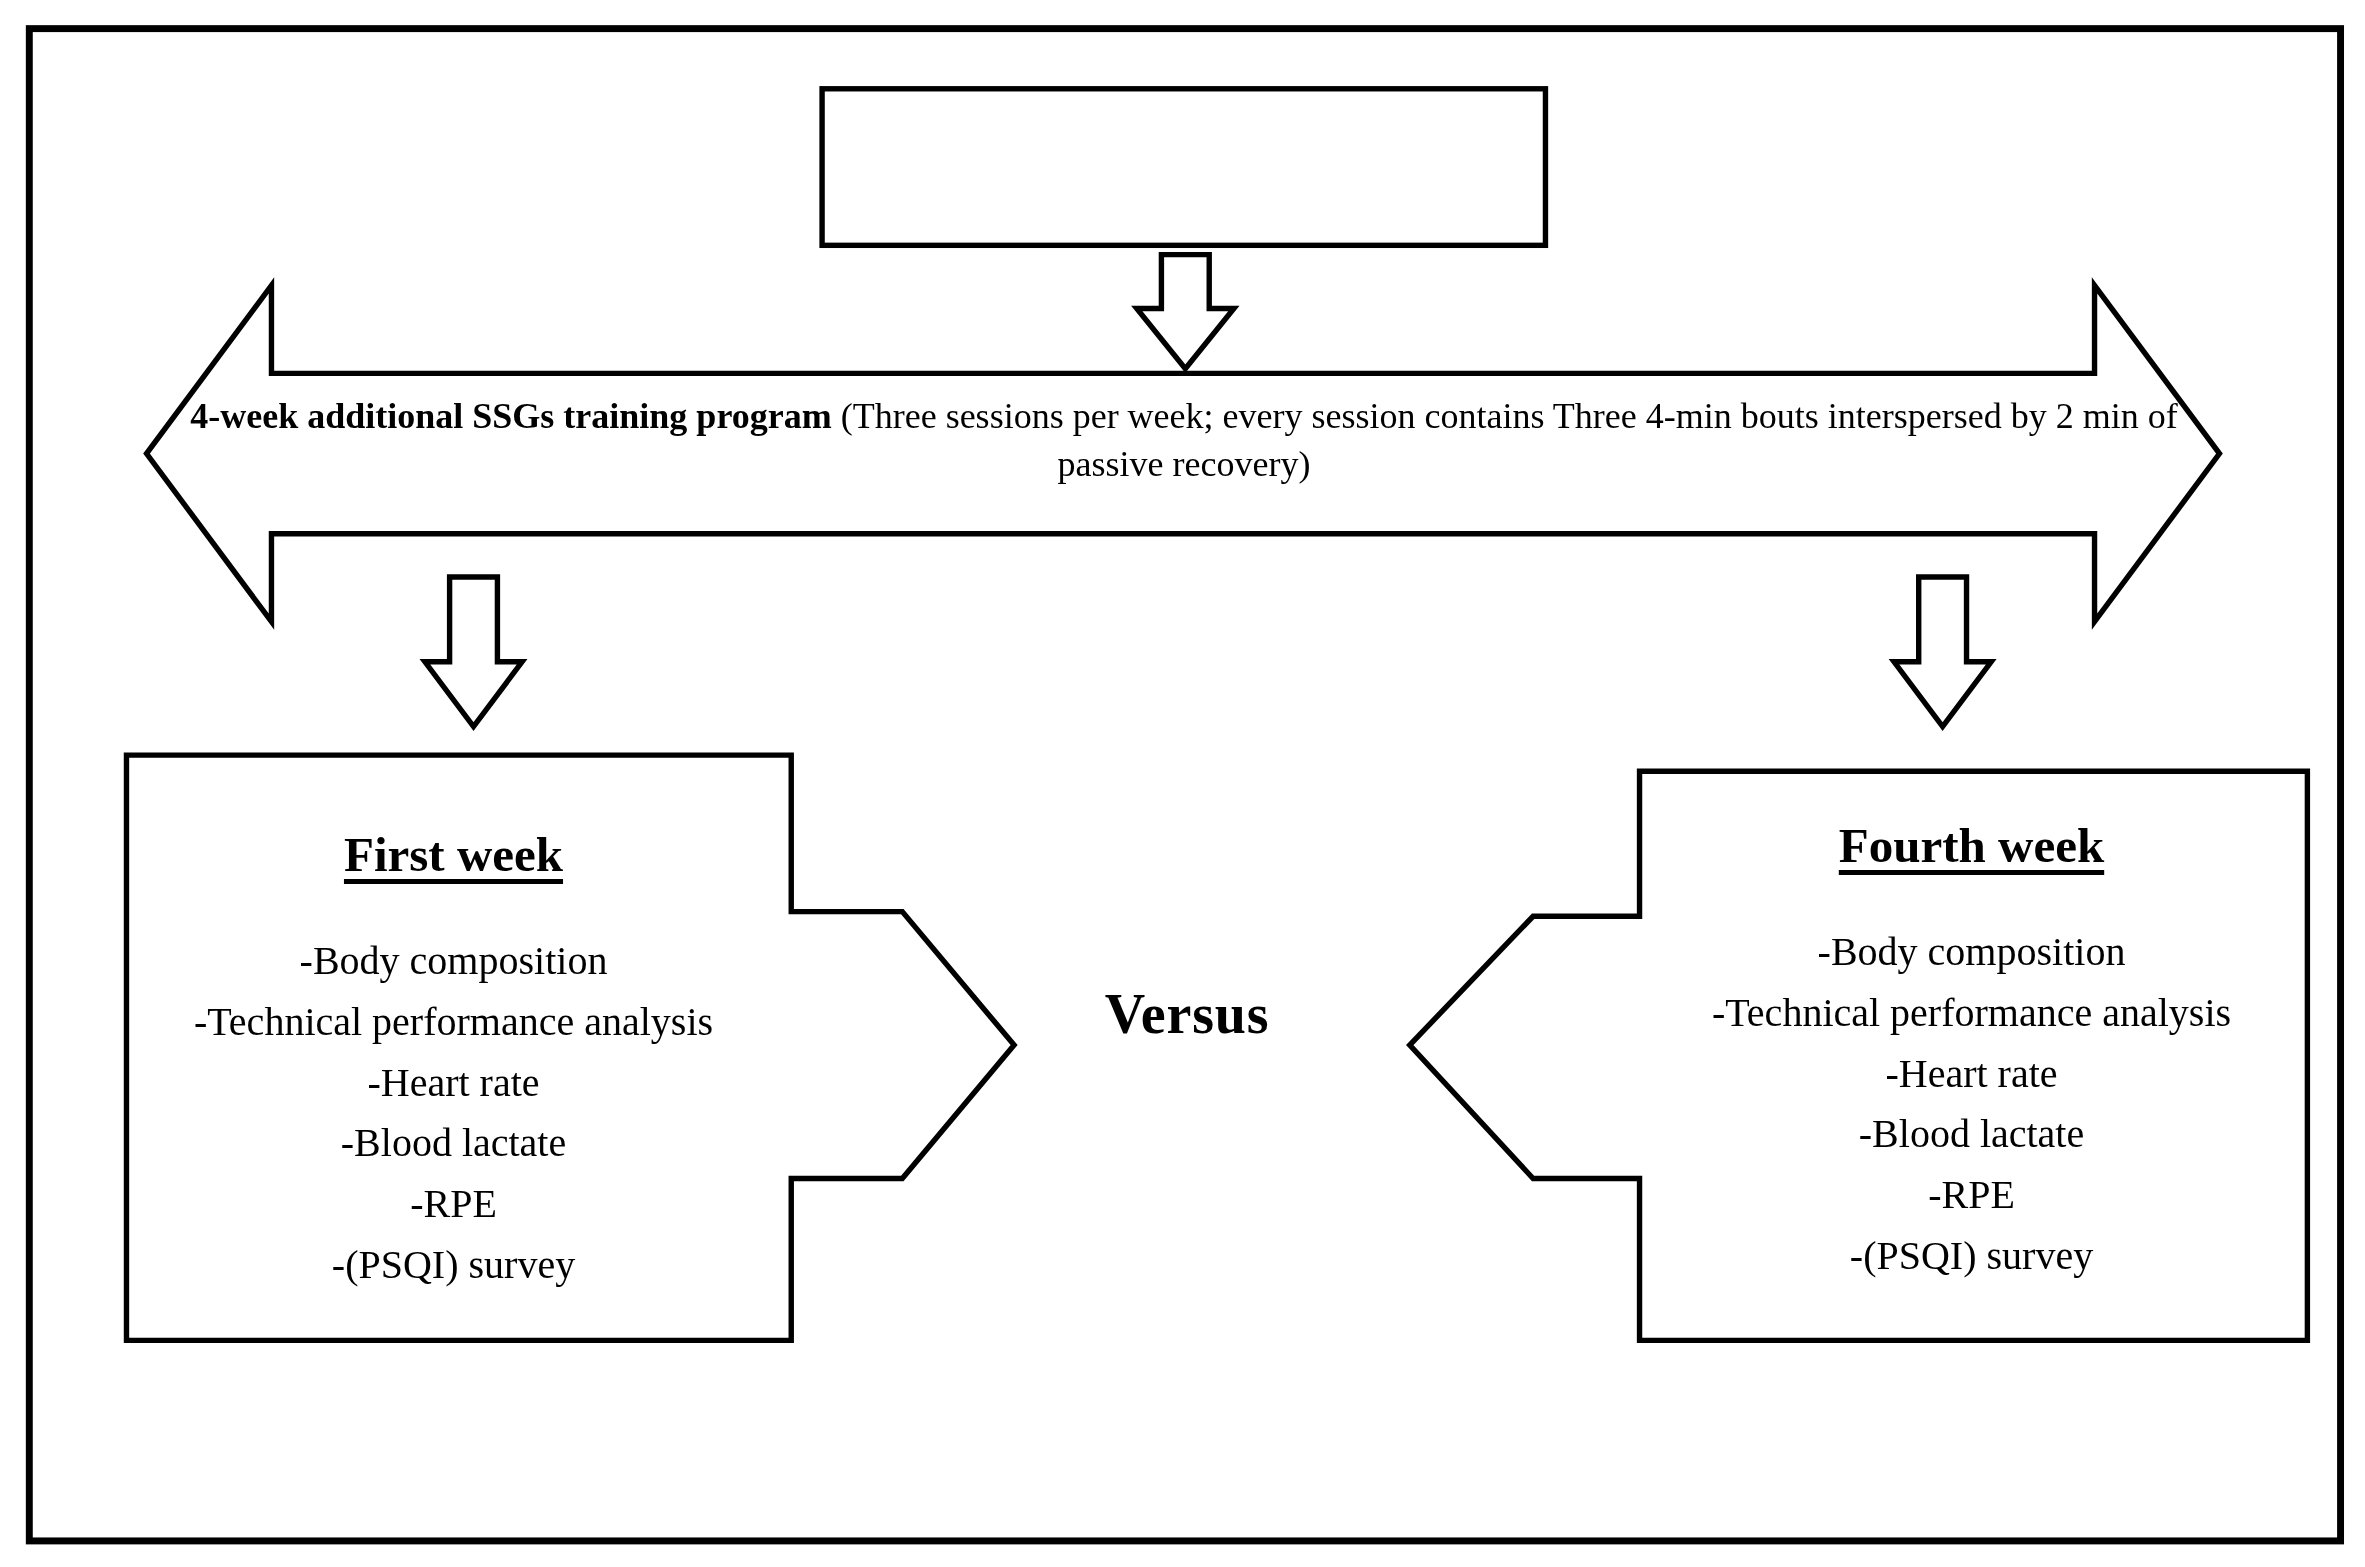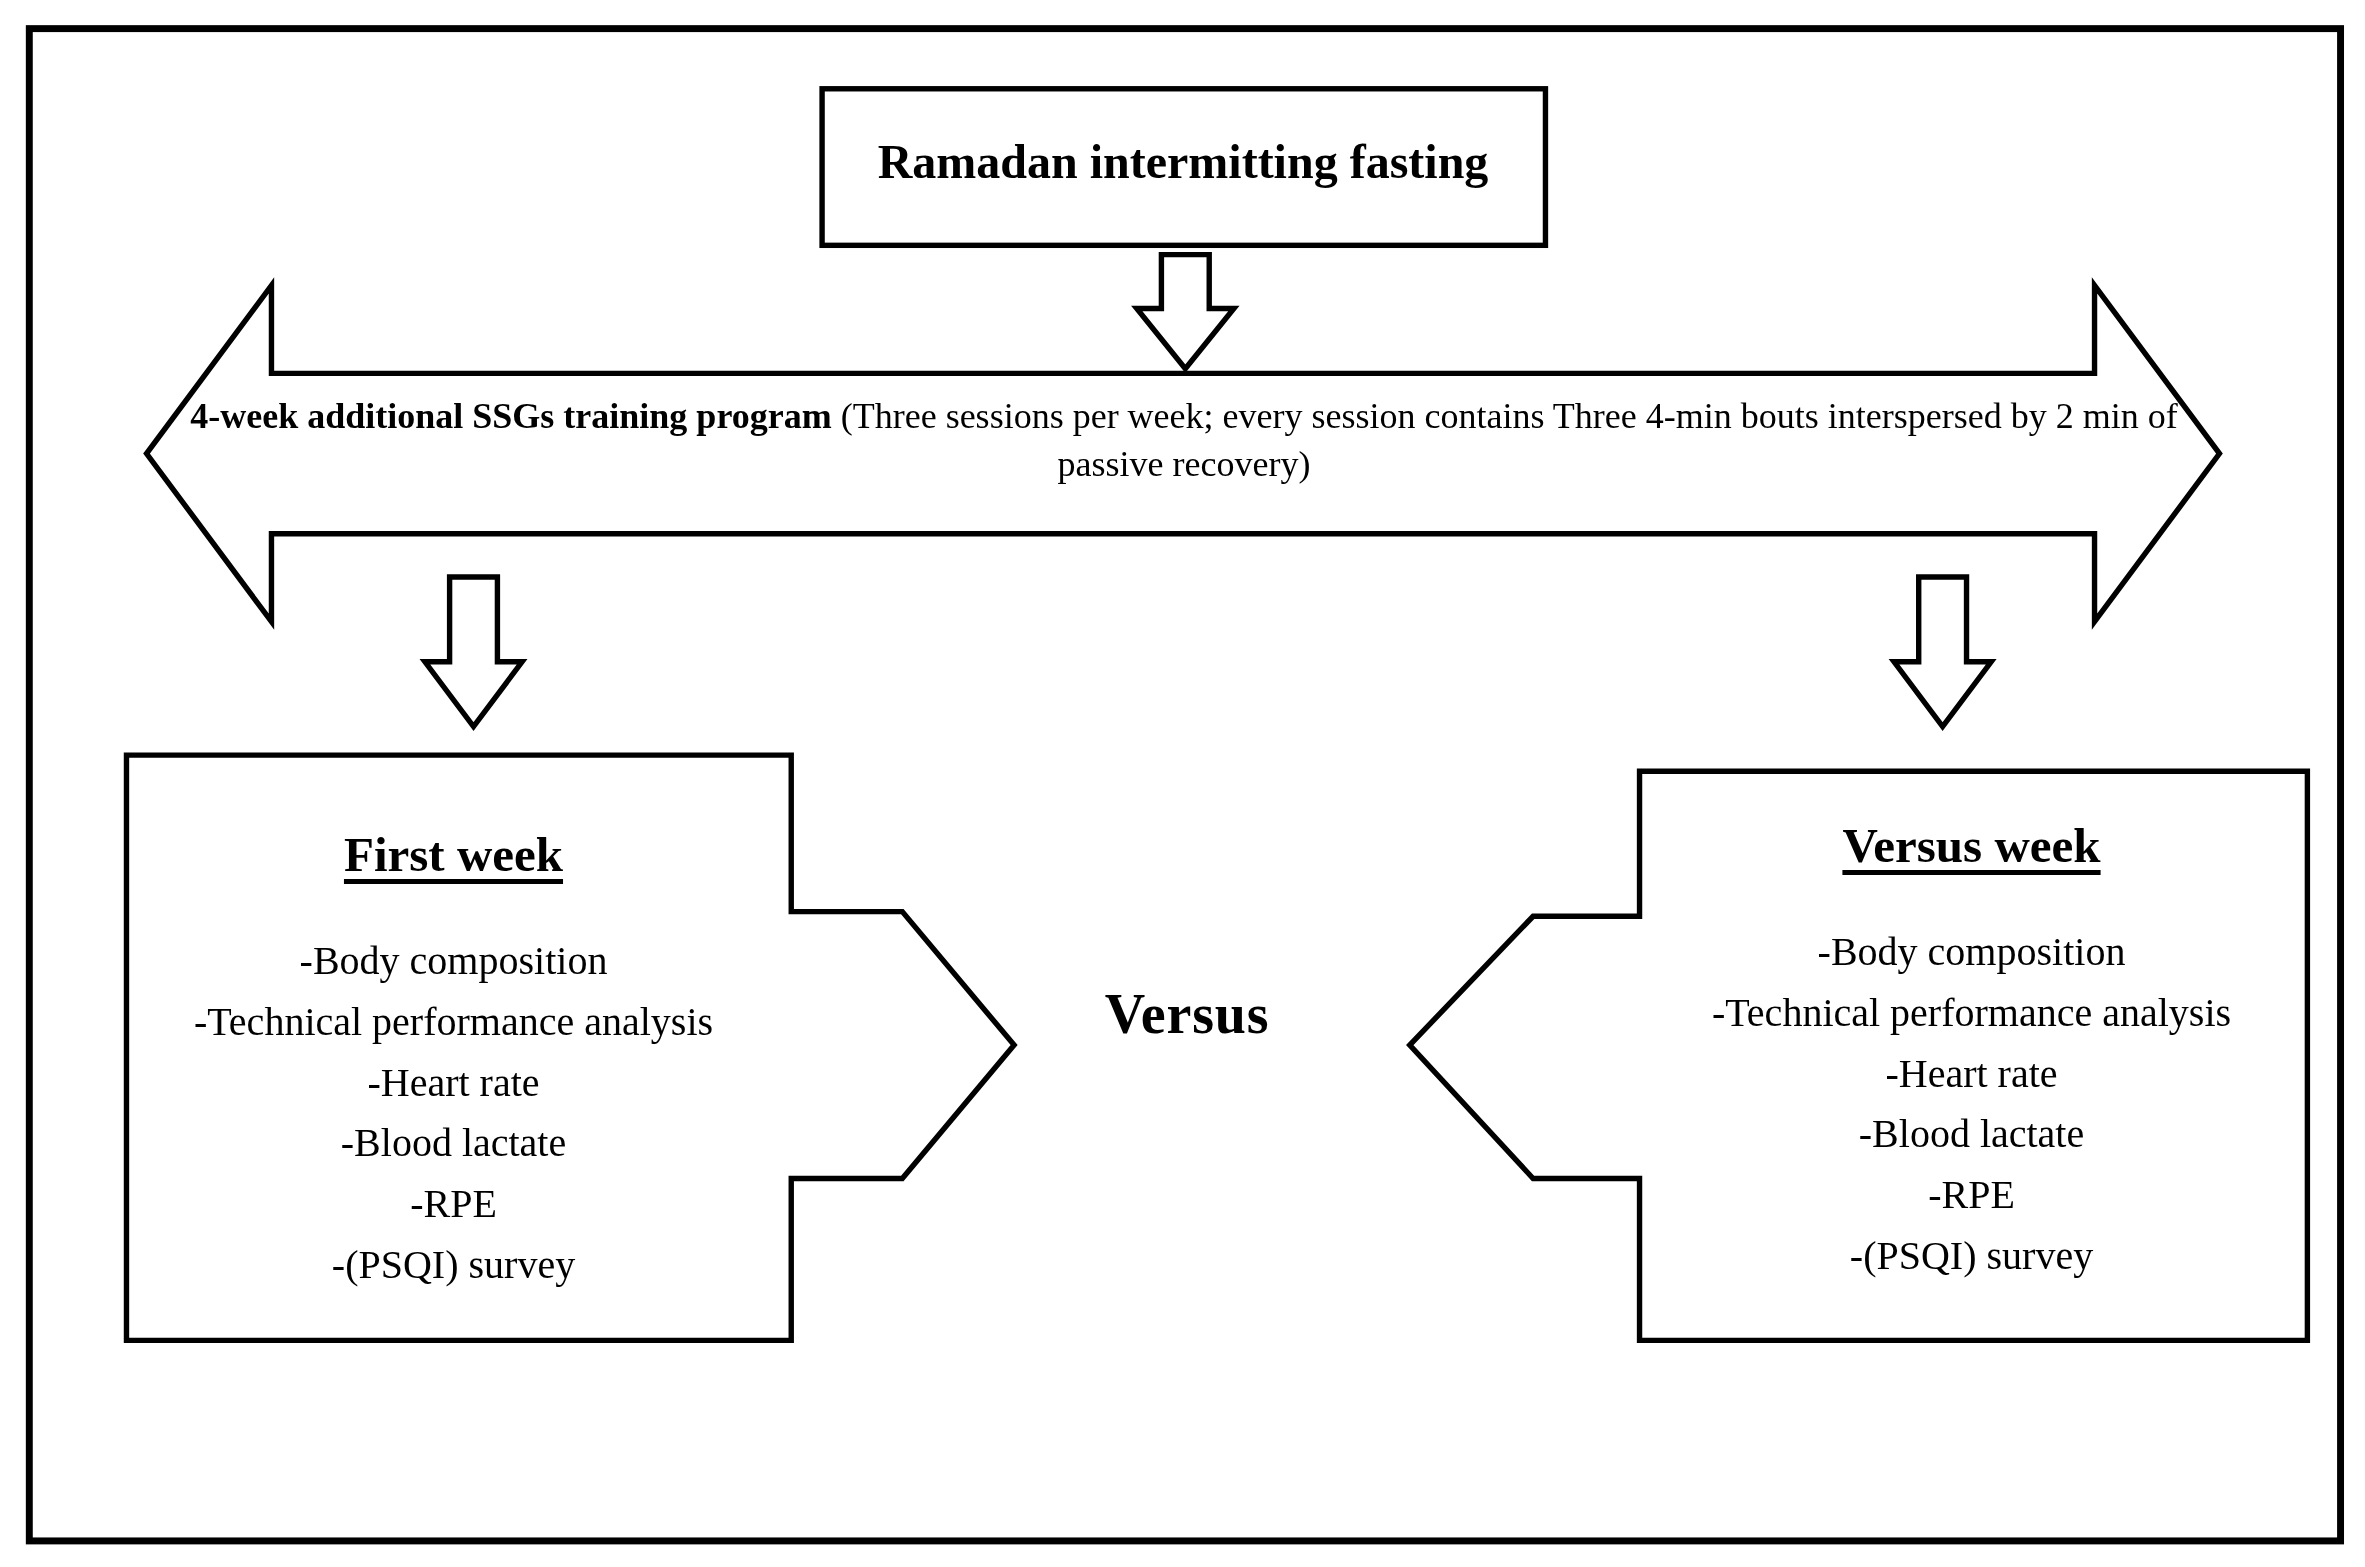--- a/index.html
+++ b/index.html
@@ -123,40 +123,39 @@
              L 2126,1188
              L 1988,1188
              L 1828,1355
              L 1988,1528
              L 2126,1528
              L 2126,1738
              L 2992,1738
              Z" fill="#ffffff" stroke="#000000" stroke-width="7" stroke-linejoin="miter"></path>
   </svg>
 
-  <div class="txt" id="top-box-title">Ramadan intermitting fasting</div>
 
   <div class="txt txt-wrap" id="band-text"><span class="bold-lead">4-week additional SSGs training program</span><span> (Three sessions per week; every session contains Three 4-min bouts interspersed by 2 min of passive recovery)</span></div>
 
   <div class="week-panel" id="left-panel">
     <div class="week-title">First week</div>
     <ul class="week-list">
       <li>-Body composition</li>
       <li>-Technical performance analysis</li>
       <li>-Heart rate</li>
       <li>-Blood lactate</li>
       <li>-RPE</li>
       <li>-(PSQI) survey</li>
     </ul>
   </div>
 
   <div class="txt" id="versus-label">Versus</div>
 
   <div class="week-panel" id="right-panel">
-    <div class="week-title">Versus week</div>
+    <div class="week-title">Fourth week</div>
     <ul class="week-list">
       <li>-Body composition</li>
       <li>-Technical performance analysis</li>
       <li>-Heart rate</li>
       <li>-Blood lactate</li>
       <li>-RPE</li>
       <li>-(PSQI) survey</li>
     </ul>
   </div>
 

